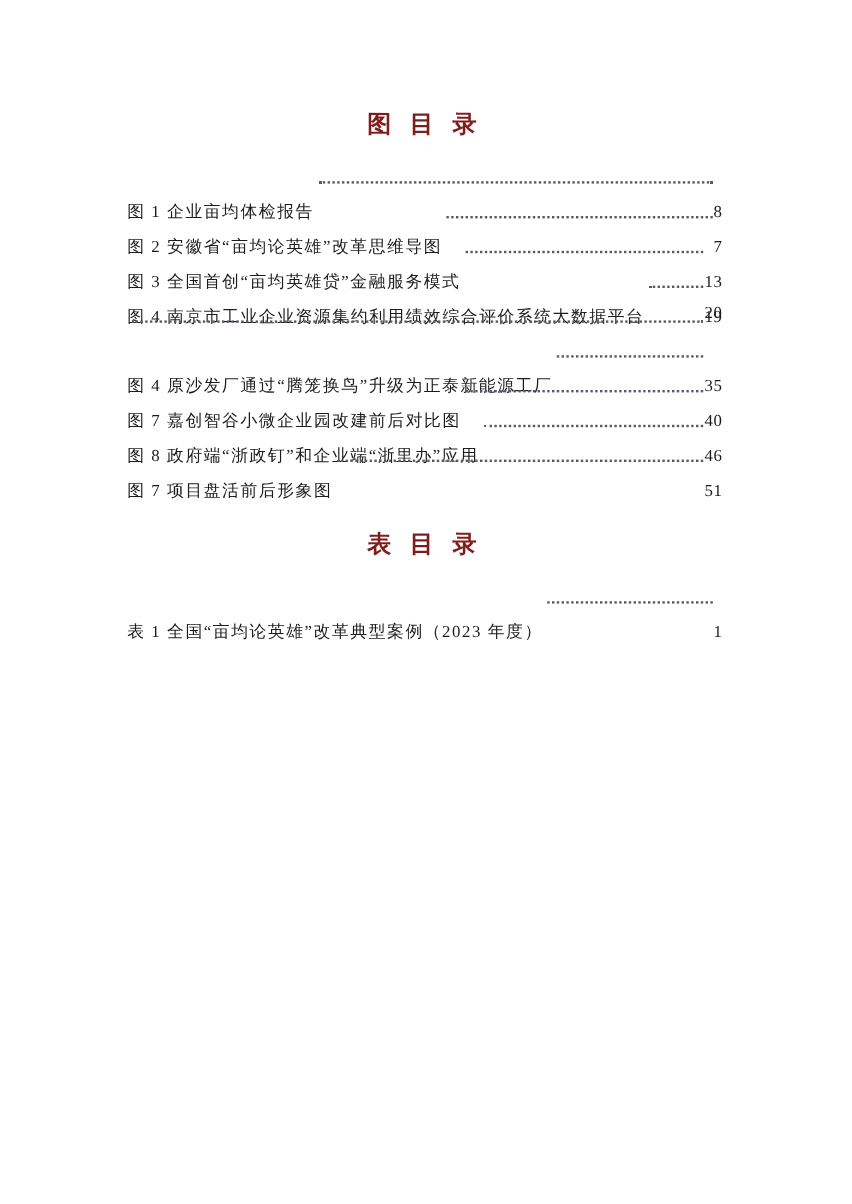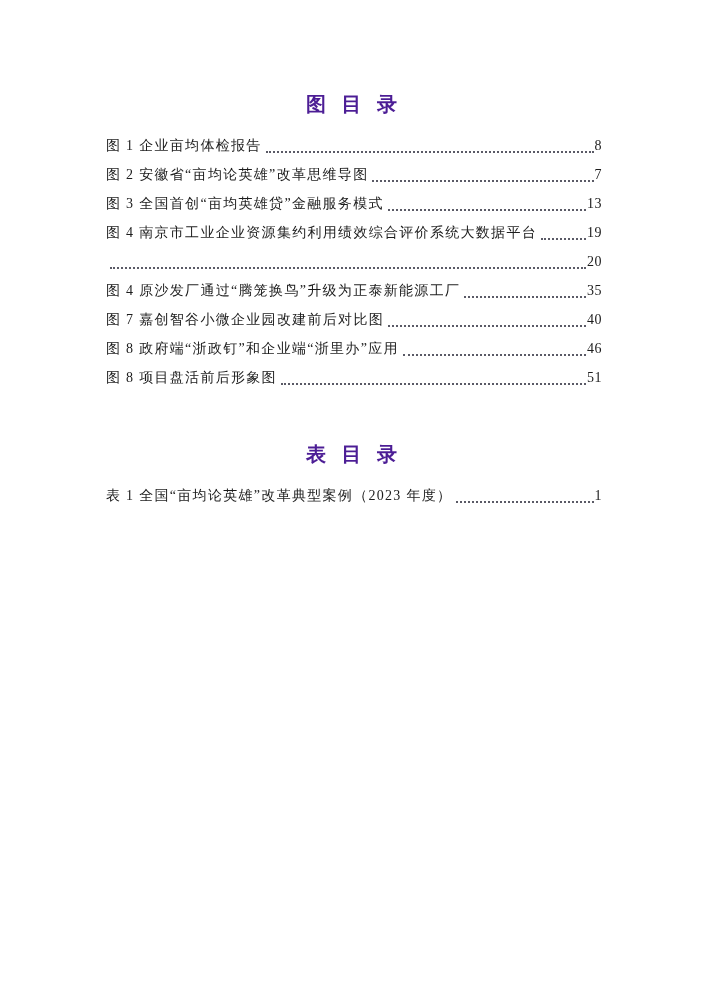--- a/index.html
+++ b/index.html
@@ -17,38 +17,39 @@
     font-family: "Liberation Serif", "DejaVu Serif", serif;
     color: #1c1c1c;
     overflow: hidden;
   }
   .toc-title {
     text-align: center;
     font-family: "Liberation Sans", "DejaVu Sans", sans-serif;
     font-weight: 700;
     font-size: 20px;
     letter-spacing: 5px;
-    color: #4c1d95;
+    color: #7f1d1d;
     margin: 0 0 15px 0;
     line-height: 24px;
   }
   .toc-list {
     width: 100%;
   }
   .toc-row {
     display: flex;
     align-items: baseline;
     height: 29px;
     font-size: 14px;
     line-height: 29px;
     white-space: nowrap;
   }
   .toc-text {
     letter-spacing: 1.3px;
     flex: 0 0 auto;
+    margin-top: 32px;
   }
   .toc-leader {
     flex: 1 1 auto;
     min-width: 14px;
     border-bottom: 2px dotted #5a5a66;
     align-self: flex-end;
     margin: 0 1px 7px 4px;
     height: 0;
   }
   .toc-page {
@@ -110,21 +111,21 @@
       <span class="toc-page">40</span>
     </div>
 
     <div class="toc-row">
       <span class="toc-text">图 8 政府端“浙政钉”和企业端“浙里办”应用</span>
       <span class="toc-leader"></span>
       <span class="toc-page">46</span>
     </div>
 
     <div class="toc-row">
-      <span class="toc-text">图 8 项目盘活前后形象图</span>
+      <span class="toc-text">图 7 项目盘活前后形象图</span>
       <span class="toc-leader"></span>
       <span class="toc-page">51</span>
     </div>
 
   </div>
 
   <div class="section-gap"></div>
 
   <h1 class="toc-title">表 目 录</h1>
 

